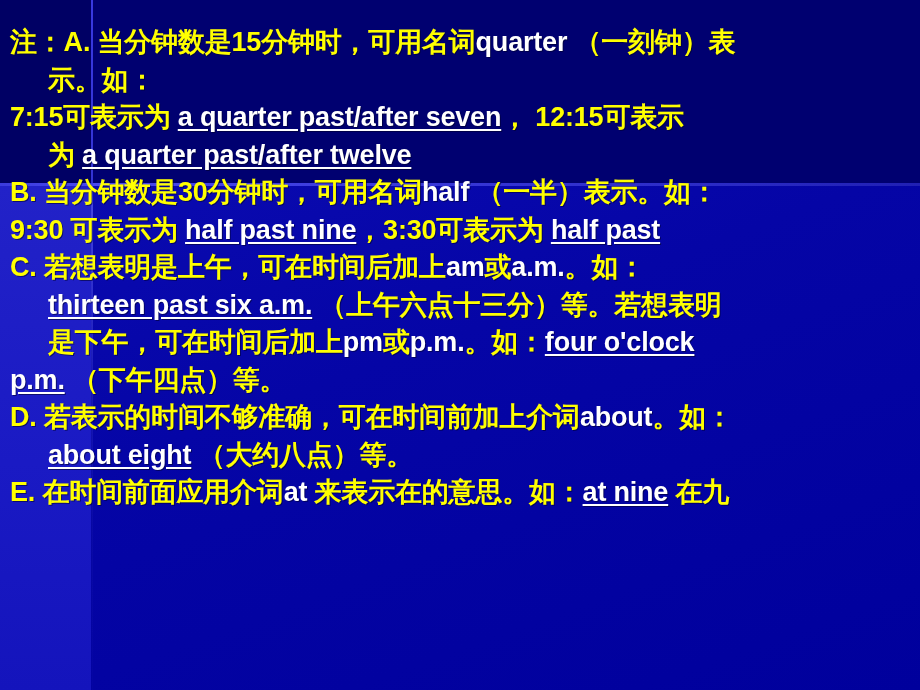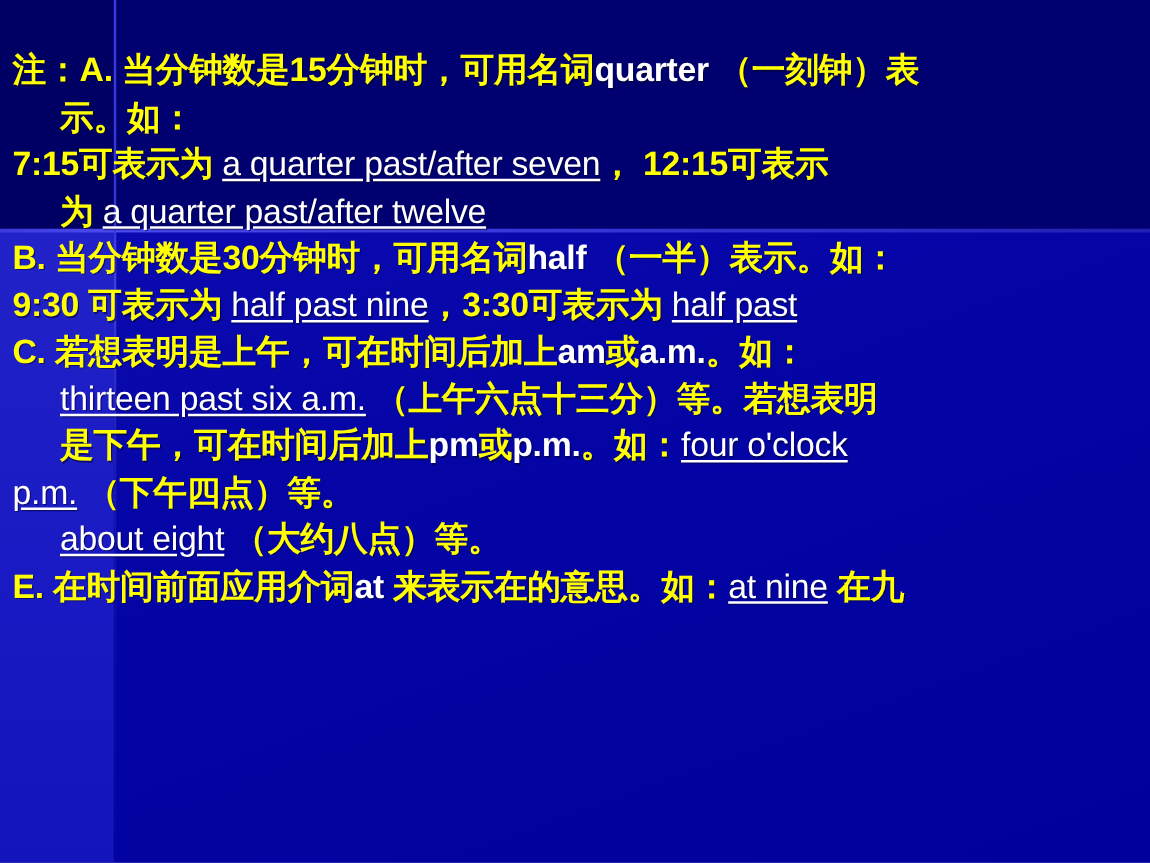--- a/index.html
+++ b/index.html
@@ -90,21 +90,21 @@
     top: 186px;
     width: 828px;
     height: 504px;
     background: linear-gradient(160deg, #0a0ab0 0%, #0505a6 35%, #00009c 100%);
   }
 
   
   #content {
     position: absolute;
     left: 0;
-    top: 14px;
+    top: 0;
     width: 920px;
     padding: 24px 8px 0 10px;
     box-sizing: border-box;
     z-index: 5;
   }
   .line {
     color: #ffff00;
     font-weight: bold;
     font-size: 27px;
     line-height: 37.5px;
@@ -114,21 +114,21 @@
   }
   .line.indent {
     padding-left: 38px;
   }
   .en {
     color: #ffffff;
     font-weight: bold;
   }
   .en-u {
     color: #ffffff;
-    font-weight: normal;
+    font-weight: bold;
     text-decoration: underline;
     text-underline-offset: 3px;
   }
   .y-u {
     color: #ffff00;
     font-weight: bold;
     text-decoration: underline;
     text-underline-offset: 3px;
   }
 </style>
@@ -149,17 +149,18 @@
       <div class="line"><span>注：</span><span>A.</span><span> 当分钟数是</span><span>15</span><span>分钟时，可用名词</span><span class="en">quarter</span><span> （一刻钟）表</span></div>
       <div class="line indent"><span>示。如：</span></div>
       <div class="line"><span>7:15</span><span>可表示为 </span><span class="en-u">a quarter past/after seven</span><span>，  </span><span>12:15</span><span>可表示</span></div>
       <div class="line indent"><span>为 </span><span class="en-u">a quarter past/after twelve</span></div>
       <div class="line"><span>B.</span><span> 当分钟数是</span><span>30</span><span>分钟时，可用名词</span><span class="en">half</span><span> （一半）表示。如：</span></div>
       <div class="line"><span>9:30</span><span> 可表示为 </span><span class="en-u">half past nine</span><span>，</span><span>3:30</span><span>可表示为 </span><span class="en-u">half past</span></div>
       <div class="line"><span>C.</span><span> 若想表明是上午，可在时间后加上</span><span class="en">am</span><span>或</span><span class="en">a.m.</span><span>。如：</span></div>
       <div class="line indent"><span class="en-u">thirteen past six a.m.</span><span> （上午六点十三分）等。若想表明</span></div>
       <div class="line indent"><span>是下午，可在时间后加上</span><span class="en">pm</span><span>或</span><span class="en">p.m.</span><span>。如：</span><span class="en-u">four o'clock</span></div>
       <div class="line"><span class="en-u">p.m.</span><span> （下午四点）等。</span></div>
+      <div class="line"><span>D.</span><span> 若表示的时间不够准确，可在时间前加上介词</span><span class="en">about</span><span>。如：</span></div>
       <div class="line indent"><span class="en-u">about eight</span><span> （大约八点）等。</span></div>
       <div class="line"><span>E.</span><span> 在时间前面应用介词</span><span class="en">at</span><span> 来表示在的意思。如：</span><span class="en-u">at nine</span><span> 在九</span></div>
     </div>
 
 </div>
 
 </body></html>

